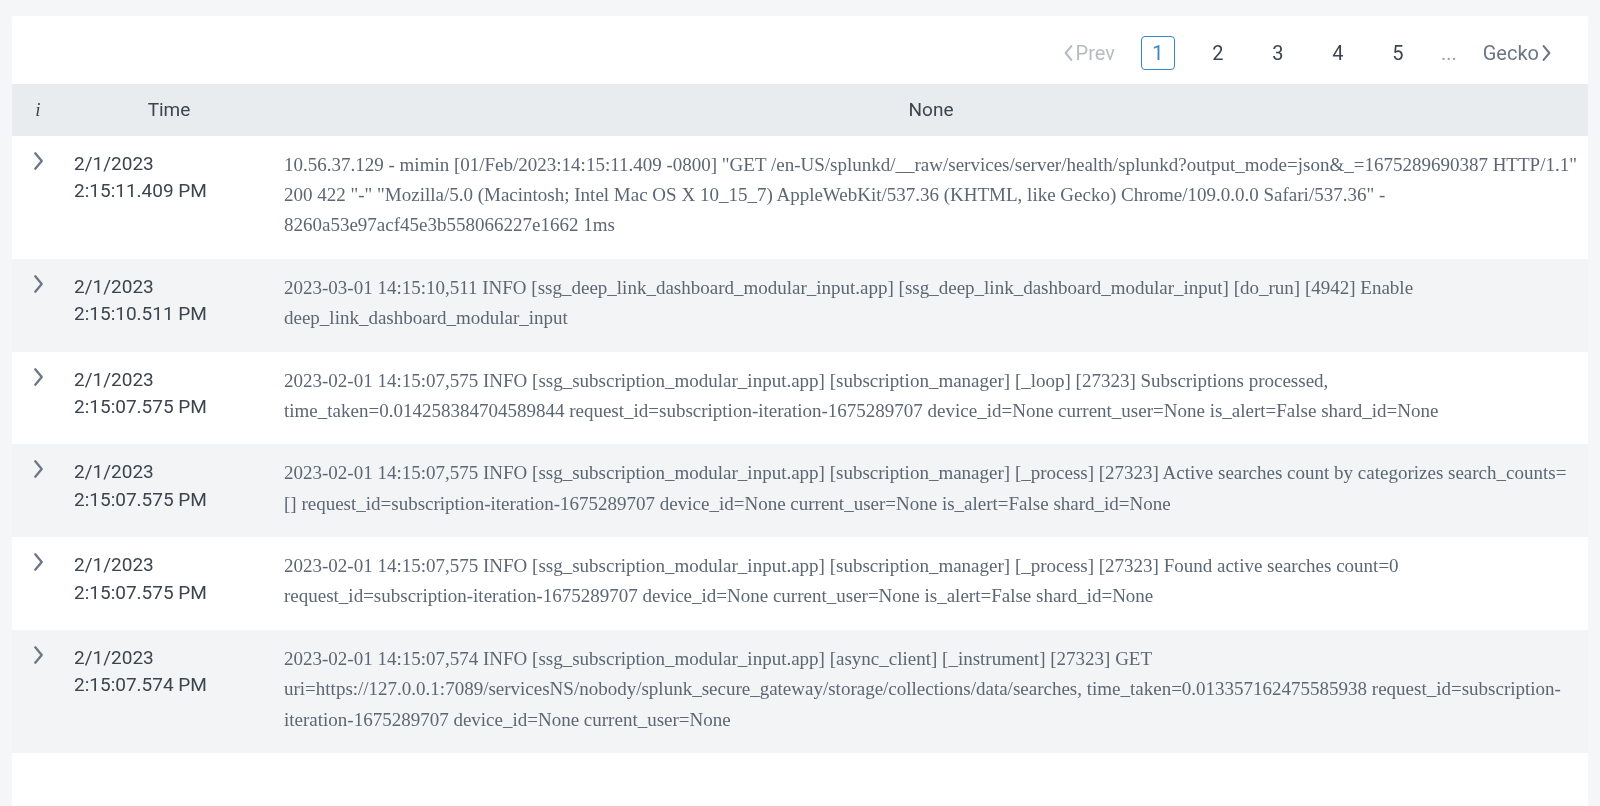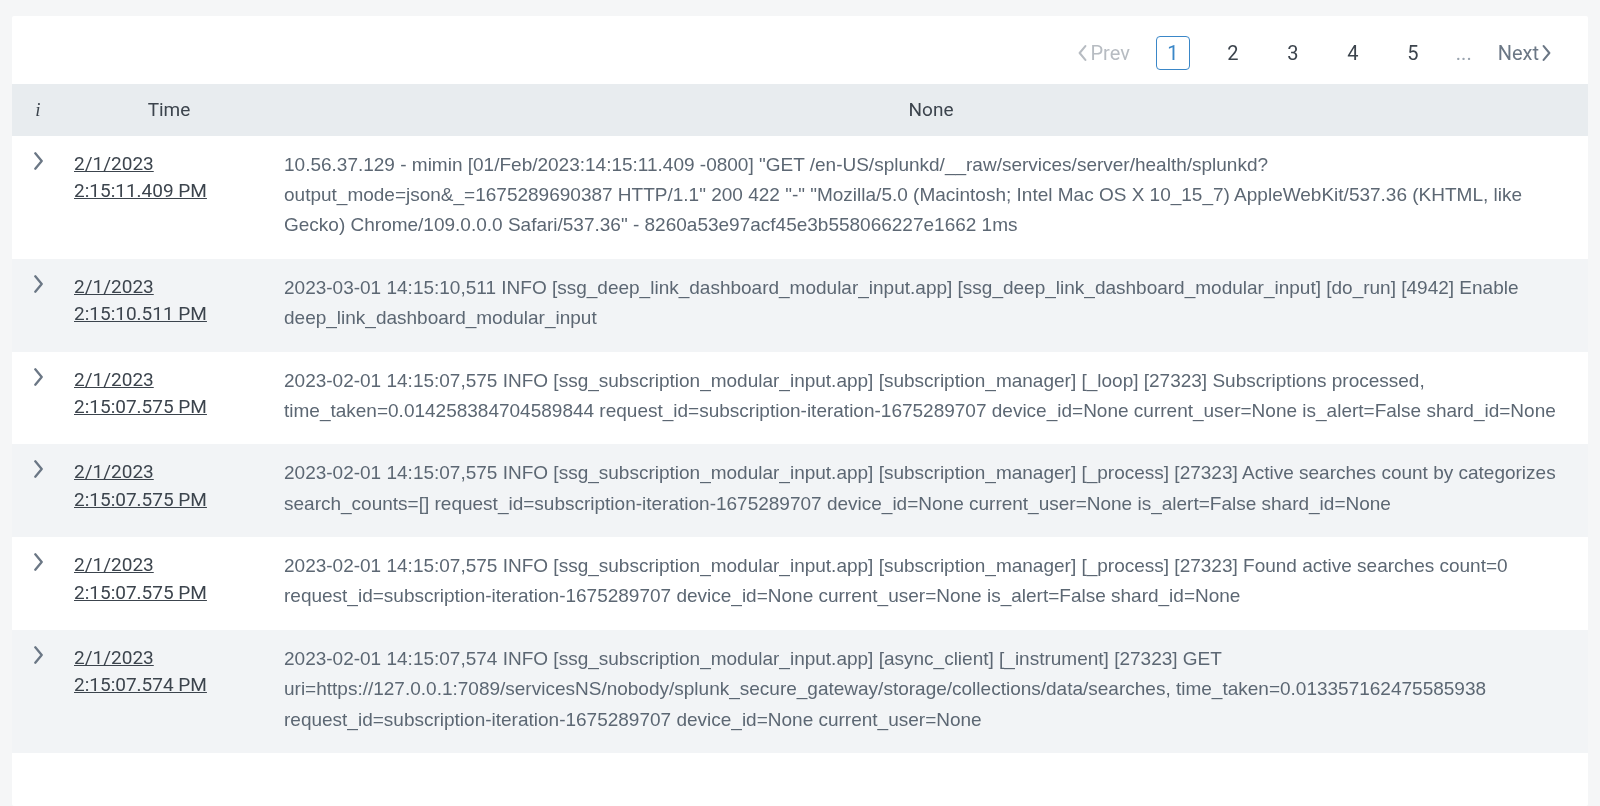--- a/index.html
+++ b/index.html
@@ -76,25 +76,25 @@
   table.events th.col-i { width: 52px; text-align: center; font-family: Georgia, "Times New Roman", serif; font-style: italic; }
   table.events th.col-time { width: 200px; }
   table.events tbody tr:nth-child(even) td { background: #f2f4f6; }
   table.events td {
     vertical-align: top;
     padding: 14px 10px 18px 10px;
     font-size: 19px;
   }
   td.cell-expand { text-align: center; color: #6b7785; padding-top: 16px; }
   td.cell-expand svg { cursor: pointer; width: 11px; height: 18px; }
-  td.cell-time { color: #3c444d; white-space: nowrap; text-decoration: underline; }
+  td.cell-time { color: #3c444d; white-space: nowrap; }
   td.cell-time .date { display: block; }
   td.cell-time .time { display: block; }
   td.cell-event {
-    font-family: Liberation Sans, sans-serif;
+    font-family: Liberation Serif, serif;
     color: #5c6773;
     word-break: break-word;
     padding-right: 28px;
     font-size: 18px;
     line-height: 1.6;
   }
 </style>
 </head>
 <body>
 
@@ -110,21 +110,21 @@
         </span>
         <span>Prev</span>
       </a>
       <a class="page current">1</a>
       <a class="page">2</a>
       <a class="page">3</a>
       <a class="page">4</a>
       <a class="page">5</a>
       <span class="ellipsis">...</span>
       <a class="nav">
-        <span>Next</span>
+        <span>Gecko</span>
         <span>
           <svg viewBox="0 0 8 14">
               <path d="M1.5 1 L6.5 7 L1.5 13" fill="none" stroke="currentColor" stroke-width="1.8" stroke-linecap="round" stroke-linejoin="round"></path>
             </svg>
         </span>
       </a>
     </div>
 
     <table class="events">
       <colgroup>

